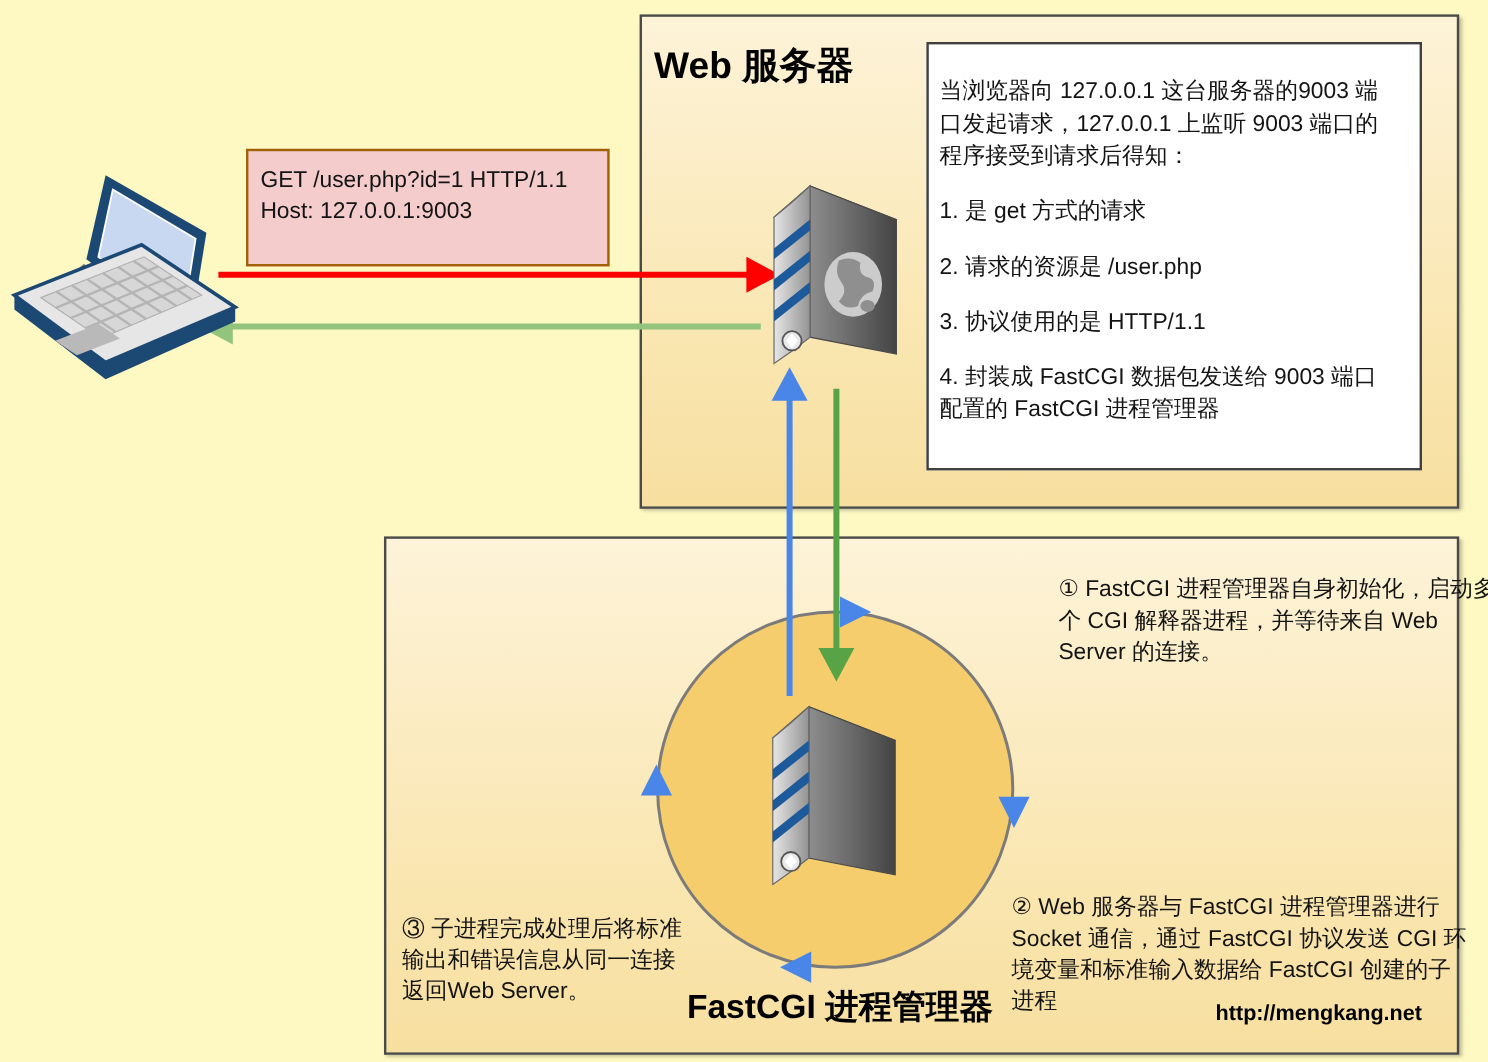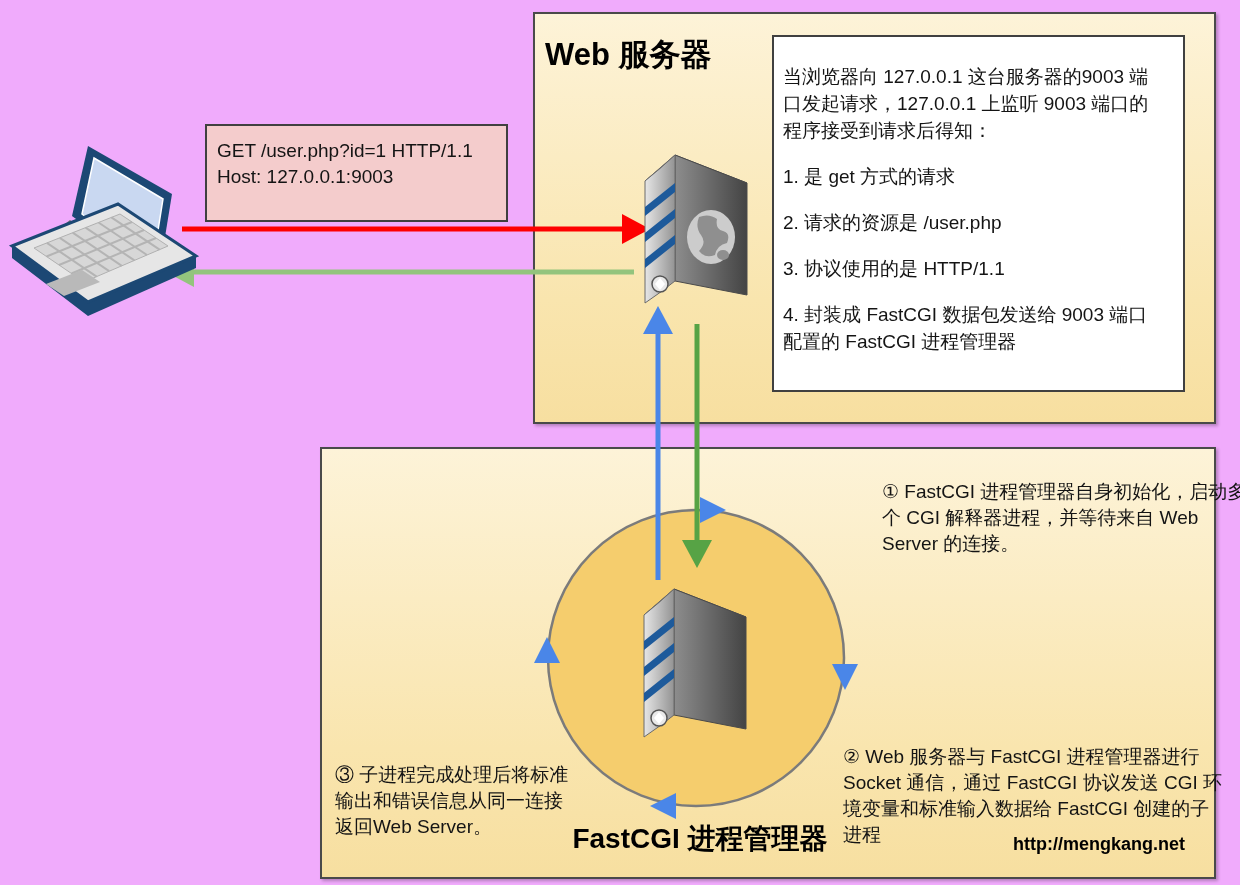--- a/index.html
+++ b/index.html
@@ -1,37 +1,37 @@
 <!DOCTYPE html>
 <html><head>
 <meta charset="utf-8">
 <style>
   html,body{margin:0;padding:0;background:#ffffff;}
   #canvas{
-    position:relative;width:1240px;height:885px;background:#f0abfc;
+    position:relative;width:1240px;height:885px;background:#fef9c3;
     font-family:"Liberation Sans",sans-serif;color:#141414;overflow:hidden;
   }
   .panel{
     position:absolute;border:2.5px solid #4a4a4a;
     background:linear-gradient(180deg,#fdf3d8 0%,#f9e5ae 70%,#f7dfa0 100%);
     box-shadow:2px 2px 3px rgba(0,0,0,0.25);
   }
   #web-server-panel{left:533px;top:12px;width:679px;height:408px;}
   #fastcgi-panel{left:320px;top:447px;width:892px;height:428px;}
   .panel-title{position:absolute;font-weight:bold;font-size:31px;color:#000;}
   #web-server-title{left:545px;top:34px;}
   #fastcgi-title{left:450px;top:820px;width:500px;text-align:center;font-size:28px;}
   #watermark{position:absolute;left:950px;top:834px;width:235px;text-align:right;font-weight:bold;font-size:18px;color:#000;}
   #info-box{
     position:absolute;left:772px;top:35px;width:413px;height:357px;
     background:#ffffff;border:2px solid #404040;box-sizing:border-box;
     padding:26px 24px 0 9px;
   }
   #info-box p{margin:0 0 19px 0;font-size:19px;line-height:27px;}
-  .msg-box{position:absolute;box-sizing:border-box;border:2px solid #404040;font-size:19px;line-height:26px;padding:12px 10px;}
+  .msg-box{position:absolute;box-sizing:border-box;border:2px solid #a16207;font-size:19px;line-height:26px;padding:12px 10px;}
   #request-box{left:205px;top:124px;width:303px;height:98px;background:#f4cccc;}
   #response-box{left:203px;top:292px;width:305px;height:129px;background:#93c47d;padding-top:5px;}
   .bline{min-height:26px;}
   .step-label{position:absolute;font-size:19px;line-height:26px;color:#141414;}
   #step4-label{left:335px;top:483px;width:312px;}
   #step1-label{left:882px;top:479px;width:368px;}
   #step3-label{left:335px;top:762px;width:242px;}
   #step2-label{left:843px;top:732px;width:385px;margin-top:12px;}
   #overlay{position:absolute;left:0;top:0;width:1240px;height:885px;pointer-events:none;}
   .toplayer{z-index:3;}

